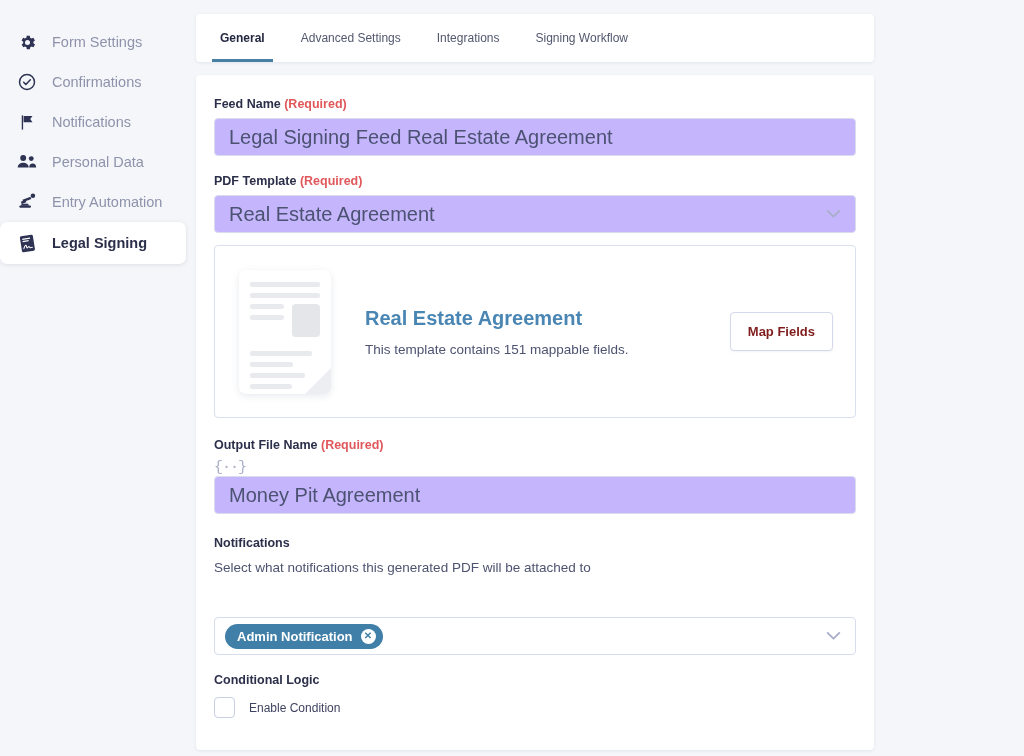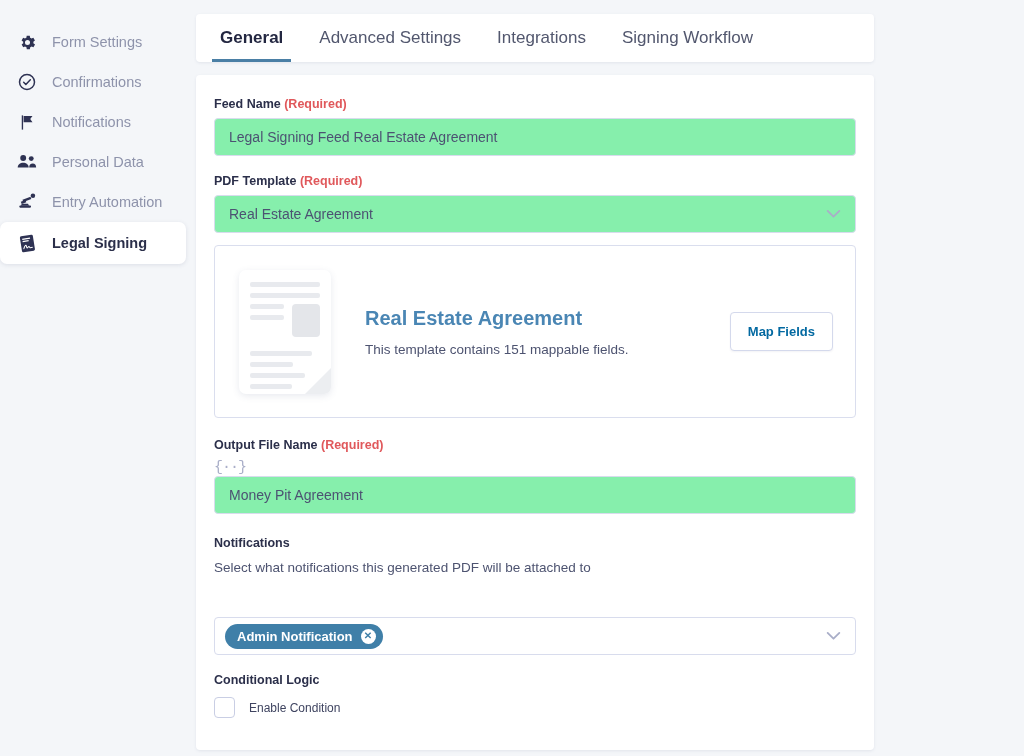--- a/index.html
+++ b/index.html
@@ -93,21 +93,21 @@
     margin-bottom: 13px;
   }
 
   .tab {
     position: relative;
     height: 100%;
     display: flex;
     align-items: center;
     padding: 0 18px;
     color: #52576e;
-    font-size: 17px;
+    font-size: 12px;
     cursor: pointer;
     white-space: nowrap;
   }
   .tab.active {
     color: #232741;
     font-weight: bold;
   }
   .tab.active::after {
     content: "";
     position: absolute;
@@ -148,24 +148,24 @@
     cursor: pointer;
     padding-right: 4px;
     font-family: "Liberation Mono", monospace;
   }
 
   .input {
     width: 100%;
     height: 38px;
     border: 1px solid #d8dced;
     border-radius: 4px;
-    background: #86efac;
+    background: #c4b5fd;
     padding: 0 14px;
     font-family: "Liberation Sans", sans-serif;
-    font-size: 14px;
+    font-size: 20px;
     color: #4c5272;
     display: flex;
     align-items: center;
   }
 
   .select {
     position: relative;
     padding-right: 40px;
   }
 
@@ -232,21 +232,21 @@
   .tpl-sub {
     color: #4d5370;
     font-size: 13.5px;
   }
 
   .map-btn {
     flex: 0 0 auto;
     border: 1px solid #d4d9ec;
     border-radius: 4px;
     background: #fff;
-    color: #0369a1;
+    color: #7f1d1d;
     font-weight: bold;
     font-size: 13px;
     padding: 11px 17px;
     cursor: pointer;
     font-family: "Liberation Sans", sans-serif;
     box-shadow: 0 1px 2px rgba(80,90,130,0.07);
     margin-left: 32px;
   }
 
   .sec-label {

